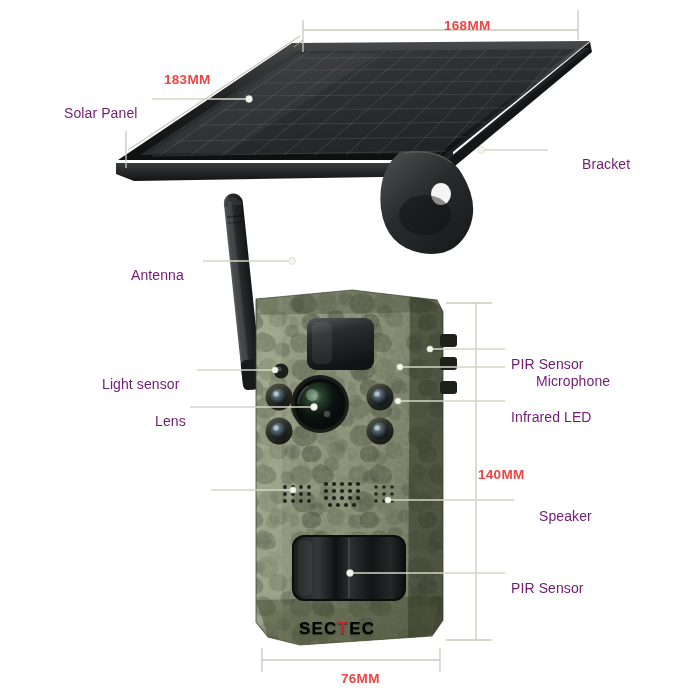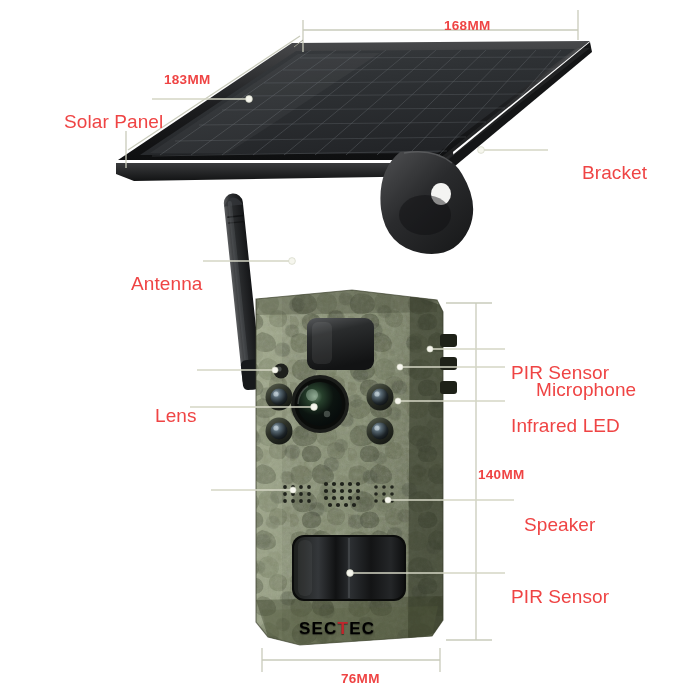--- a/index.html
+++ b/index.html
@@ -19,22 +19,22 @@
   }
   #scene {
     position: absolute;
     inset: 0;
     width: 700px;
     height: 700px;
   }
   .callout {
     position: absolute;
     font-family: "Liberation Sans", sans-serif;
-    font-size: 19px;
-    color: #ef4444;
+    font-size: 14px;
+    color: #701a75;
     letter-spacing: 0.1px;
     white-space: pre-line;
     line-height: 1.12;
   }
   .callout.right-al { text-align: right; }
   .callout.left-al  { text-align: left; }
   .dimlabel {
     position: absolute;
     font-family: "Liberation Sans", sans-serif;
     font-size: 13.5px;
@@ -409,39 +409,42 @@
   </div>
 
   <div class="callout left-al" style="left:582px; top:141px;">
     <span>Bracket</span>
   </div>
 
   <div class="callout left-al" style="left:131px; top:252px;">
     <span>Antenna</span>
   </div>
 
-
-  <div class="callout left-al" style="left:155px; top:384px;text-align:right;">
+  <div class="callout left-al" style="left:102px; top:361px;">
+    <span>Light sensor</span>
+  </div>
+
+  <div class="callout left-al" style="left:155px; top:398px;text-align:right;">
     <span>Lens</span>
   </div>
 
 
   <div class="callout left-al" style="left:511px; top:341px;">
     <span>PIR Sensor</span>
   </div>
 
   <div class="callout left-al" style="left:511px; top:358px;margin-left:25px;">
     <span>Microphone</span>
   </div>
 
   <div class="callout left-al" style="left:511px; top:394px;">
     <span>Infrared LED</span>
   </div>
 
-  <div class="callout left-al" style="left:524px; top:493px;">
+  <div class="callout left-al" style="left:539px; top:493px;">
     <span>Speaker</span>
   </div>
 
   <div class="callout left-al" style="left:511px; top:565px;">
     <span>PIR Sensor</span>
   </div>
 
   <div class="dimlabel" style="left:444px; top:18px;">
     <span>168MM</span>
   </div>

